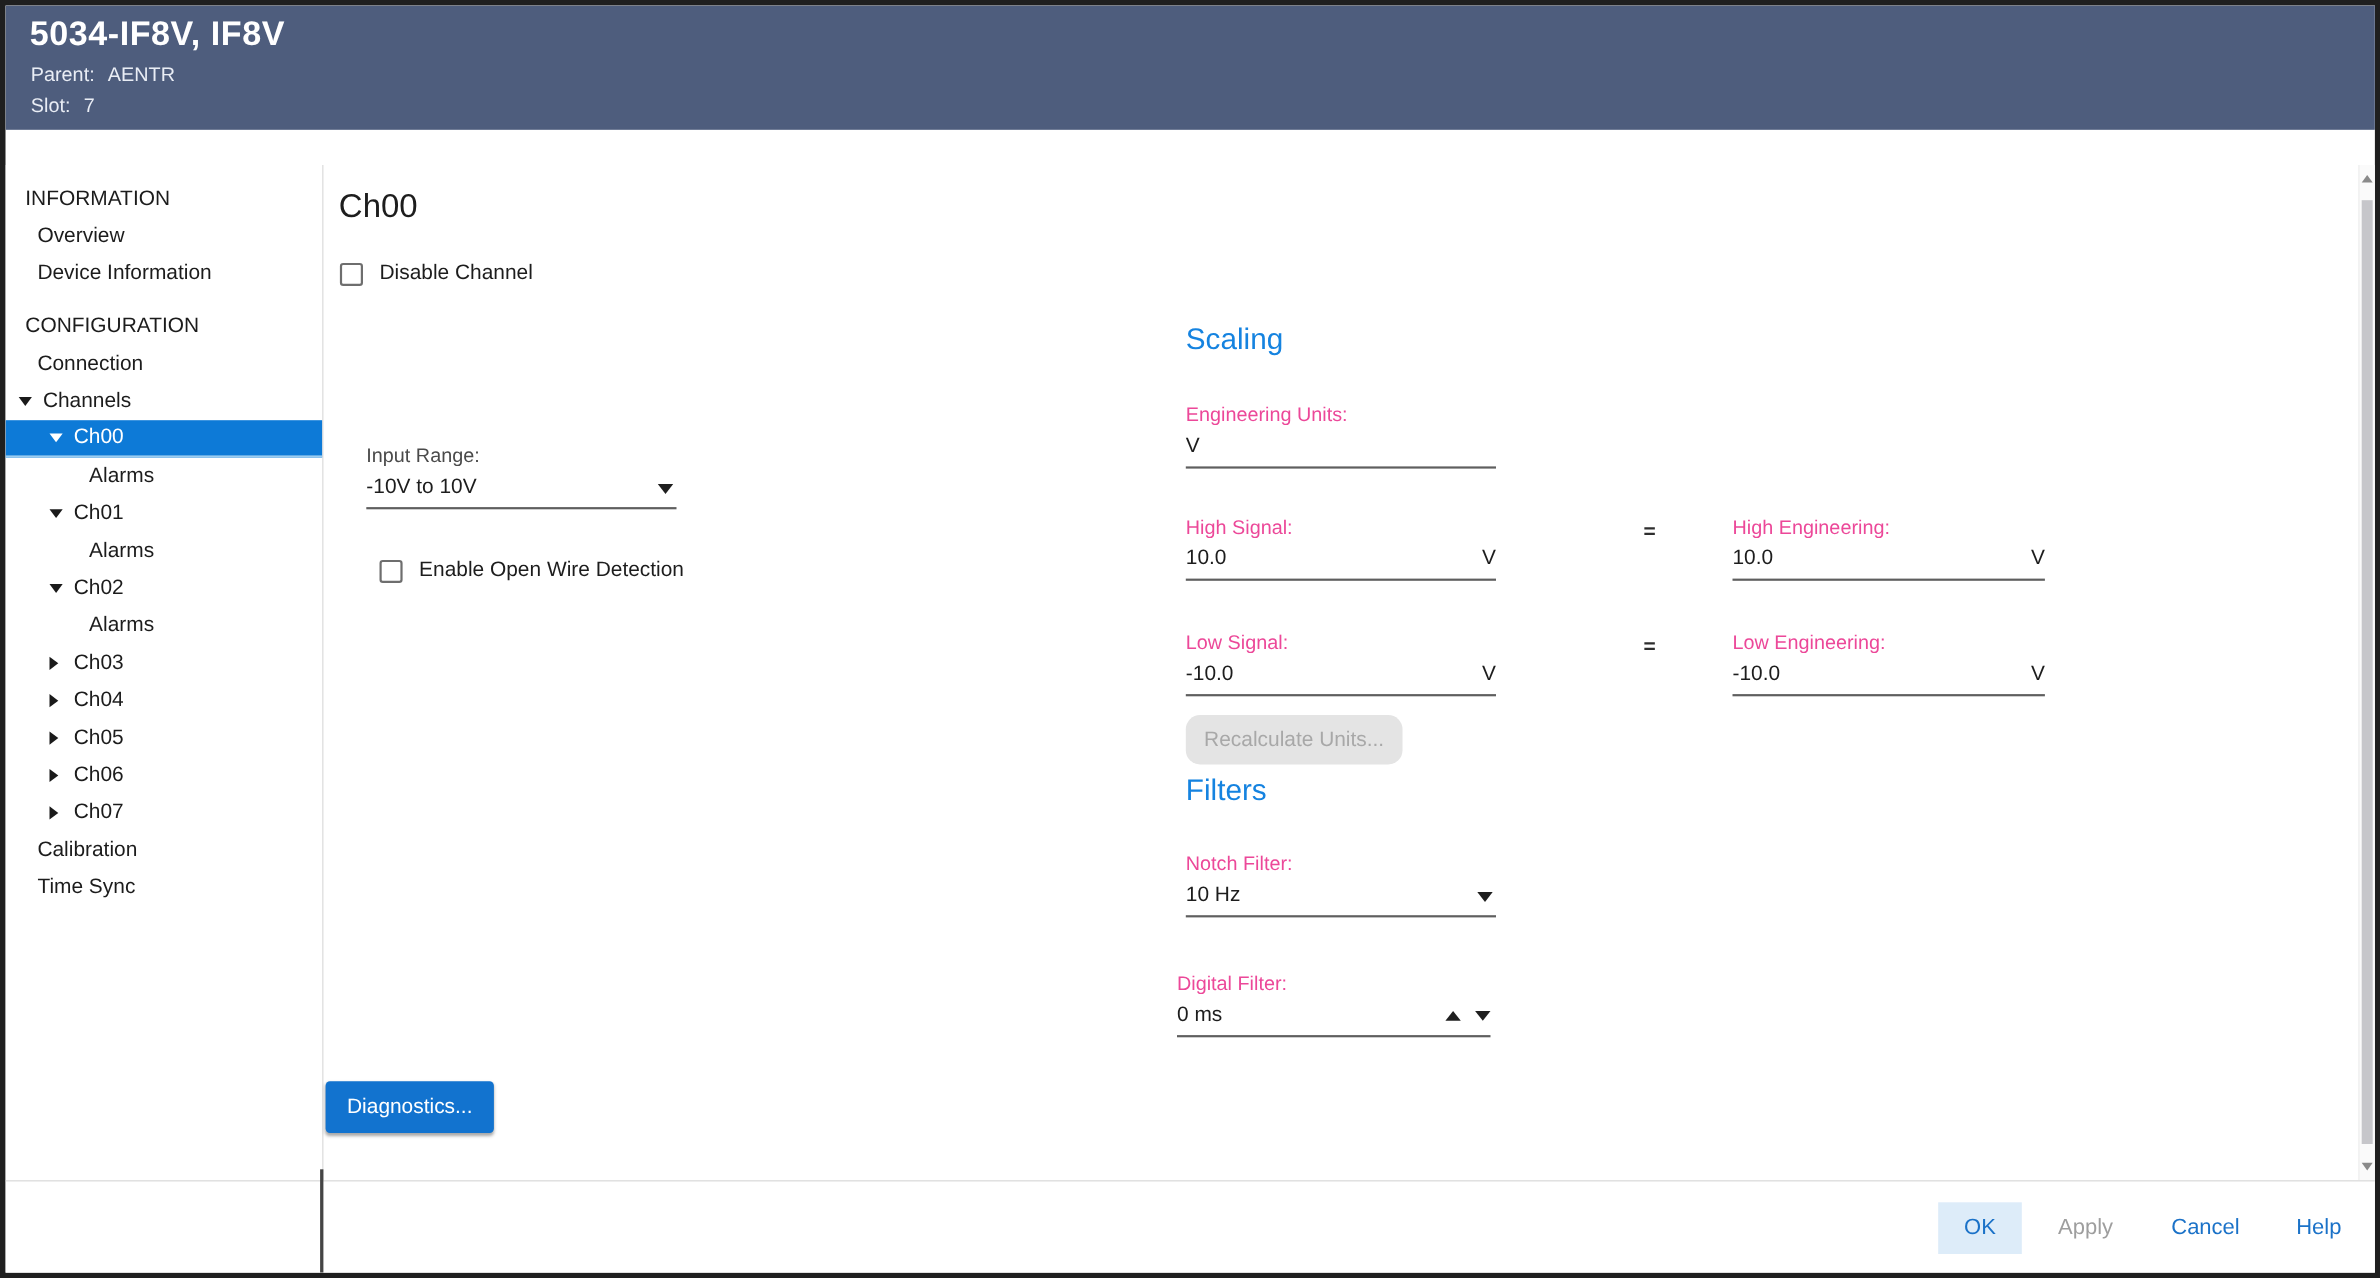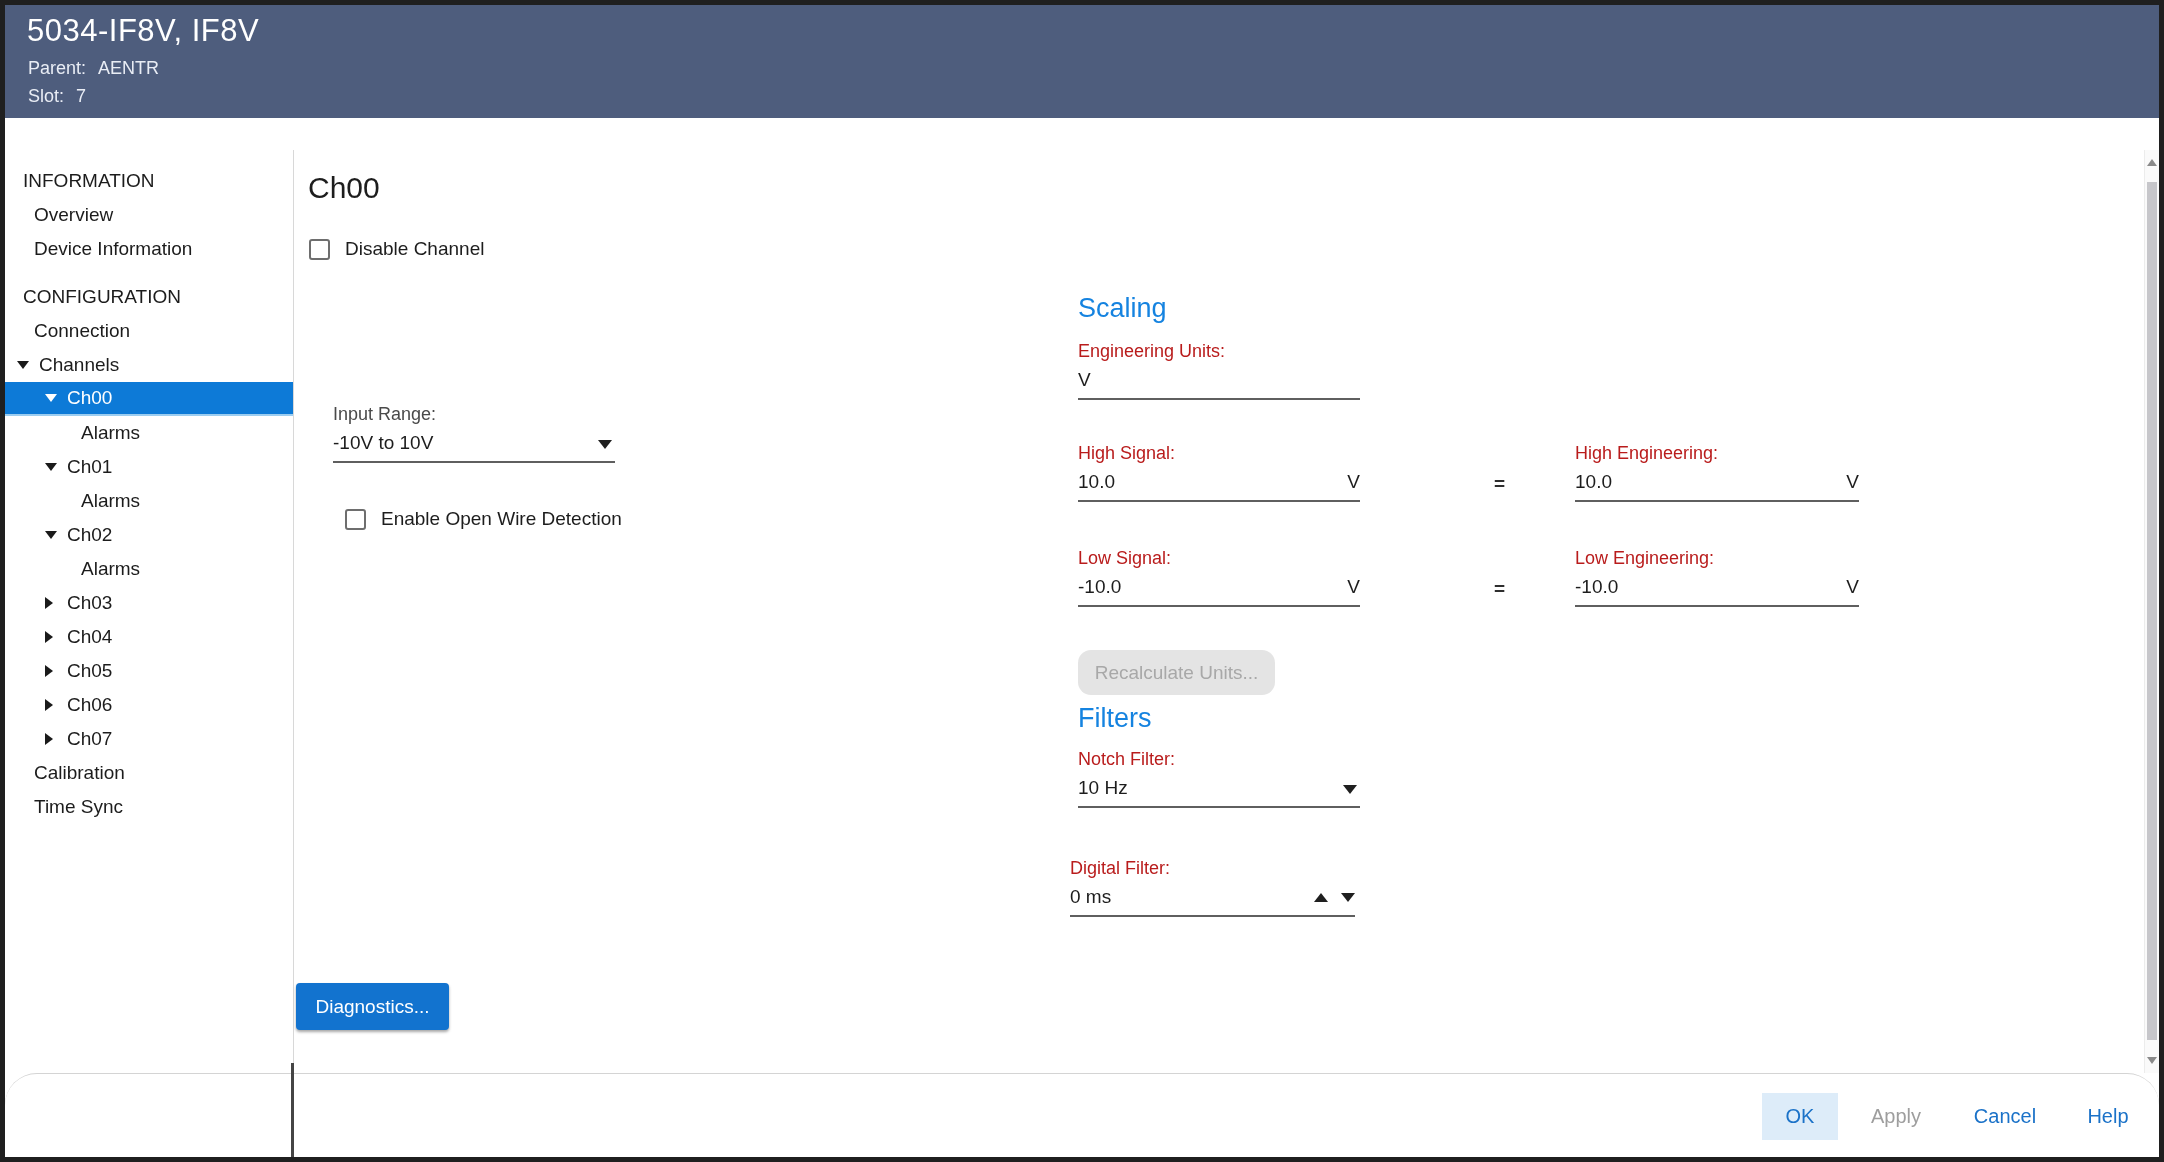--- a/index.html
+++ b/index.html
@@ -4,21 +4,21 @@
 <style>
   * { margin:0; padding:0; box-sizing:border-box; }
   html,body { background:#e9e9e9; }
   body { font-family:"Liberation Sans", sans-serif; }
   .root {
     position:relative; width:2164px; height:1162px;
     border:5px solid #1f1f1f; background:#ffffff; overflow:hidden;
   }
   
   .hdr { position:absolute; left:0; top:0; right:0; height:113px; background:#4e5d7d; color:#ffffff; }
-  .hdr-title { position:absolute; left:22px; top:8px; font-size:31px; font-weight:normal; letter-spacing:.5px; }
+  .hdr-title { position:absolute; left:22px; top:8px; font-size:31px; font-weight:bold; letter-spacing:.5px; }
   .hdr-sub { position:absolute; left:23px; font-size:18px; color:#e9edf5; }
   .hdr-sub .v { margin-left:12px; }
   .hdr-parent { top:53px; }
   .hdr-slot { top:81px; }
   
   .status { position:absolute; left:0; top:113px; right:0; height:33px; background:#6fc15e; color:#ffffff; font-size:19px; }
   .status-left { position:absolute; left:22px; top:5px; }
   .status-mid { position:absolute; left:295px; top:5px; }
   .status-right { position:absolute; right:12px; top:5px; }
   
@@ -42,21 +42,21 @@
   .checkbox { width:21px; height:21px; border:2px solid #6e6e6e; border-radius:3px; background:#ffffff; }
   .cr-disable { left:304px; top:233px; }
   .cr-openwire { left:340px; top:503px; }
   .ufield { position:absolute; width:282px; padding-bottom:7px; border-bottom:2px solid #5f5f5f; }
   .ufield .flabel { font-size:18px; color:#4a4a4a; margin-bottom:7px; }
   .ufield .fvalue { font-size:19px; color:#1d1d1d; display:flex; align-items:center; }
   .ufield .fvalue.right { justify-content:space-between; }
   .ufield .unit { margin-left:6px; }
   .ufield.disabled { border-bottom:2px dotted #bcbcbc; }
   .ufield.disabled .flabel, .ufield.disabled .fvalue { color:#9b9b9b; }
-  .ufield .graylabel { color:#b91c1c; }
+  .ufield .graylabel { color:#ec4899;margin-top:26px; }
   .dd-arrow { position:absolute; right:3px; bottom:12px; width:0; height:0; border-left:7px solid transparent; border-right:7px solid transparent; border-top:9px solid #1f1f1f; }
   .dd-arrow.gray { border-top-color:#9a9a9a; }
   .f-input-type { left:328px; top:296px; }
   .f-input-range { left:328px; top:399px; }
   .sec-heading { position:absolute; font-size:27px; color:#1583e0; }
   .h-scaling { left:1073px; top:288px; }
   .h-filters { left:1073px; top:698px; }
   .f-engunits { left:1073px; top:336px; }
   .f-highsig { left:1073px; top:438px; }
   .f-higheng { left:1570px; top:438px; width:284px; }
@@ -71,21 +71,21 @@
   .spinners { display:flex; align-items:center; gap:13px; margin-left:12px; }
   .spin-up { width:0; height:0; border-left:7px solid transparent; border-right:7px solid transparent; border-bottom:9px solid #1f1f1f; }
   .spin-down { width:0; height:0; border-left:7px solid transparent; border-right:7px solid transparent; border-top:9px solid #1f1f1f; }
   .btn-diag { position:absolute; left:291px; top:978px; width:153px; height:47px; background:#1273cf; color:#ffffff; border:none; border-radius:4px; font-size:19px; font-family:inherit; box-shadow:0 2px 3px rgba(0,0,0,.35); }
   
   .scrollbar { position:absolute; right:0; top:145px; width:15px; height:923px; background:#fafafa; border-left:1px solid #ececec; }
   .sb-thumb { position:absolute; left:2px; right:2px; top:32px; height:858px; background:#c6c6ca; }
   .sb-up { position:absolute; left:2px; top:9px; width:0; height:0; border-left:5px solid transparent; border-right:5px solid transparent; border-bottom:7px solid #8a8a8a; }
   .sb-down { position:absolute; left:2px; bottom:9px; width:0; height:0; border-left:5px solid transparent; border-right:5px solid transparent; border-top:7px solid #8a8a8a; }
   
-  .footer { position:absolute; left:0; top:1068px; right:0; height:84px; background:#ffffff; border-top:1px solid #d4d4d4;border-radius:32px; }
+  .footer { position:absolute; left:0; top:1068px; right:0; height:84px; background:#ffffff; border-top:1px solid #d4d4d4; }
   .splitter { position:absolute; left:286px; top:1058px; width:3px; height:94px; background:#454545; z-index:5; }
   .fbtn { position:absolute; top:19px; height:47px; border:none; background:transparent; font-size:20px; font-family:inherit; color:#1b72c8; }
   .fbtn-ok { left:1757px; width:76px; background:#ddecf9; }
   .fbtn-apply { left:1850px; width:82px; color:#9e9e9e; }
   .fbtn-cancel { left:1955px; width:90px; }
   .fbtn-help { left:2063px; width:80px; }
 </style>
 </head>
 <body>
 

